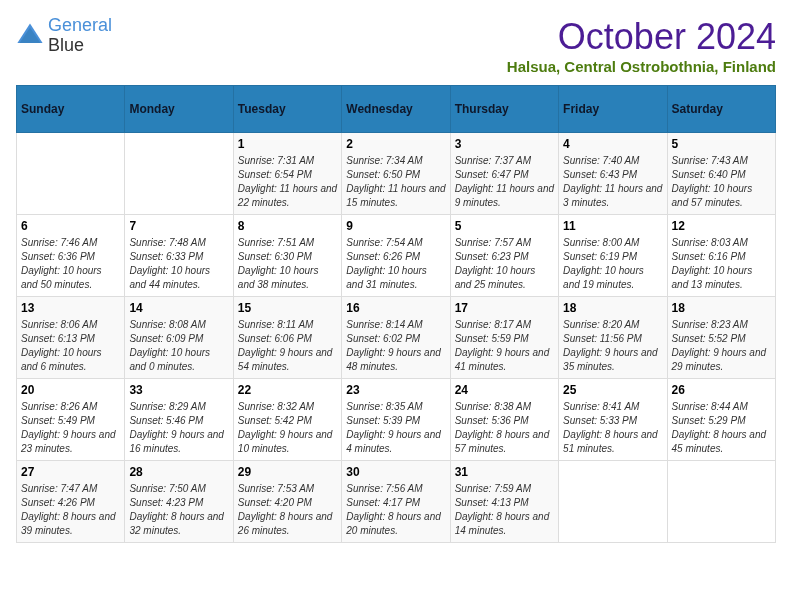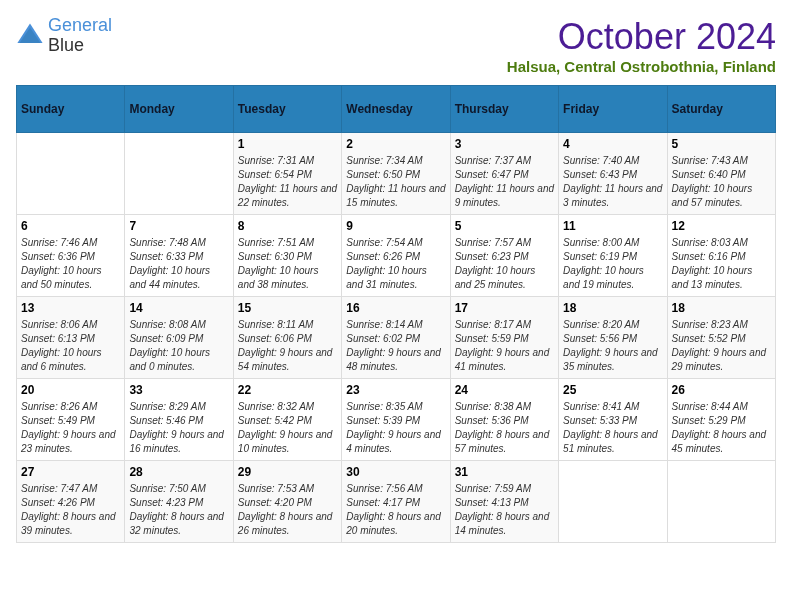--- a/index.html
+++ b/index.html
@@ -243,21 +243,21 @@
         <td>
           <span class="day-number">17</span>
           <div class="day-info">Sunrise: 8:17 AM
 Sunset: 5:59 PM
 Daylight: 9 hours
 and 41 minutes.</div>
         </td>
         <td>
           <span class="day-number">18</span>
           <div class="day-info">Sunrise: 8:20 AM
-Sunset: 5:56 PM
+Sunset: 11:56 PM
 Daylight: 9 hours
 and 35 minutes.</div>
         </td>
         <td>
           <span class="day-number">18</span>
           <div class="day-info">Sunrise: 8:23 AM
 Sunset: 5:52 PM
 Daylight: 9 hours
 and 29 minutes.</div>
         </td>

